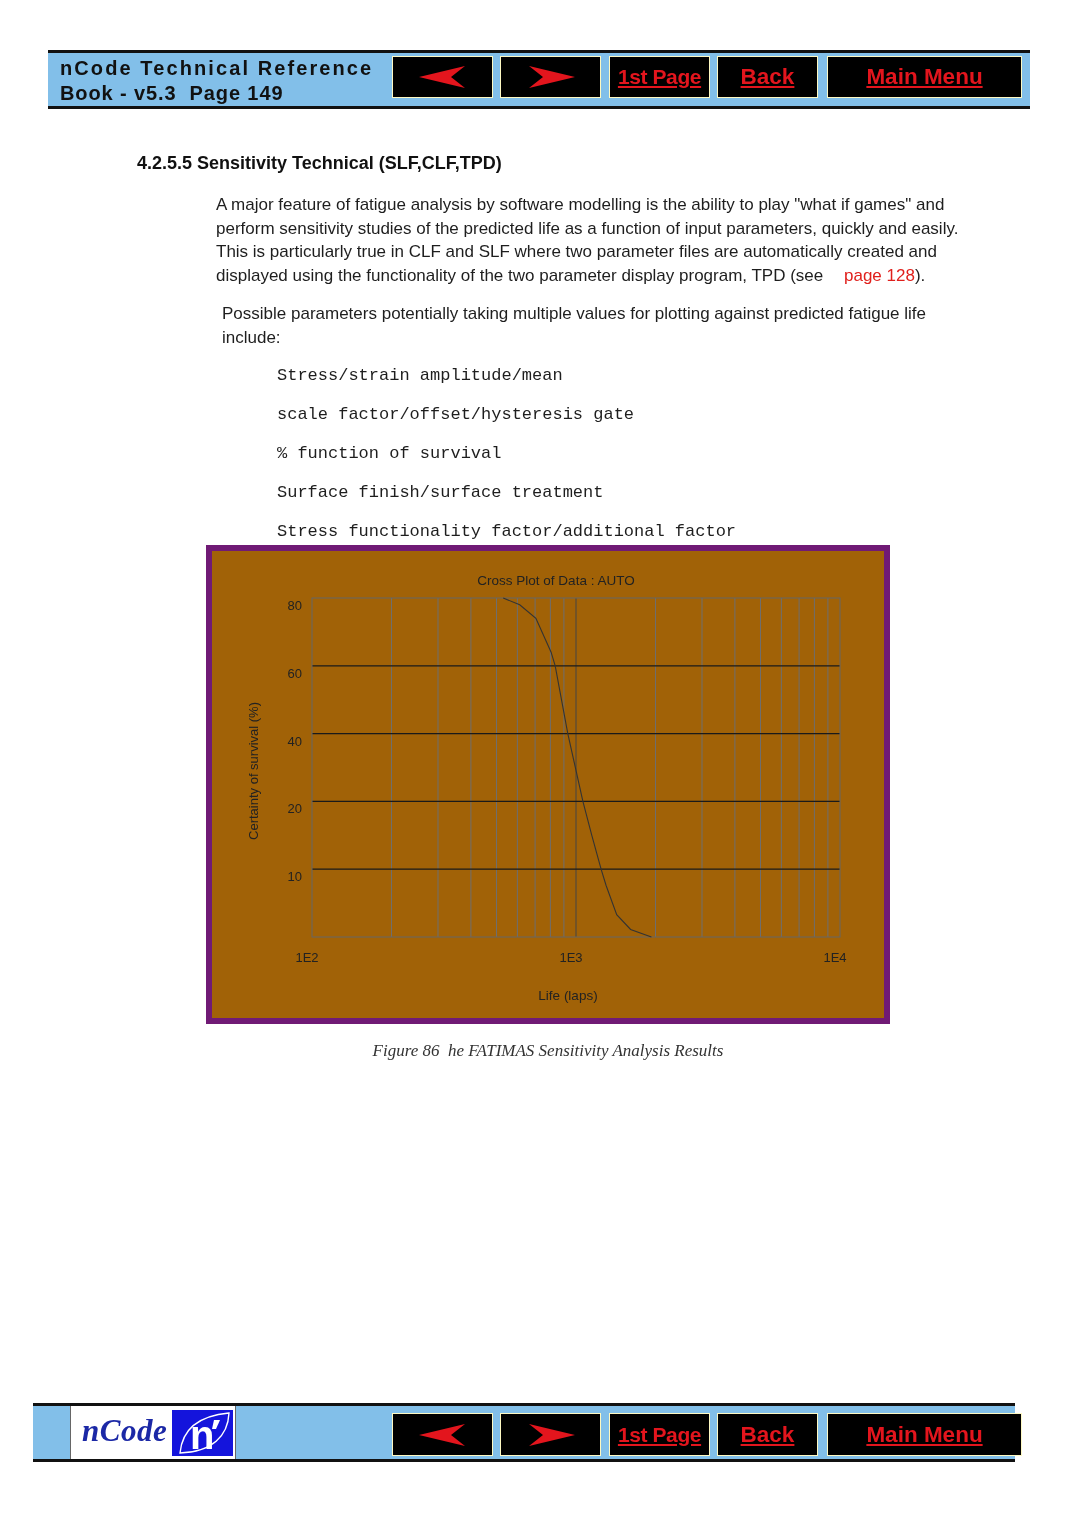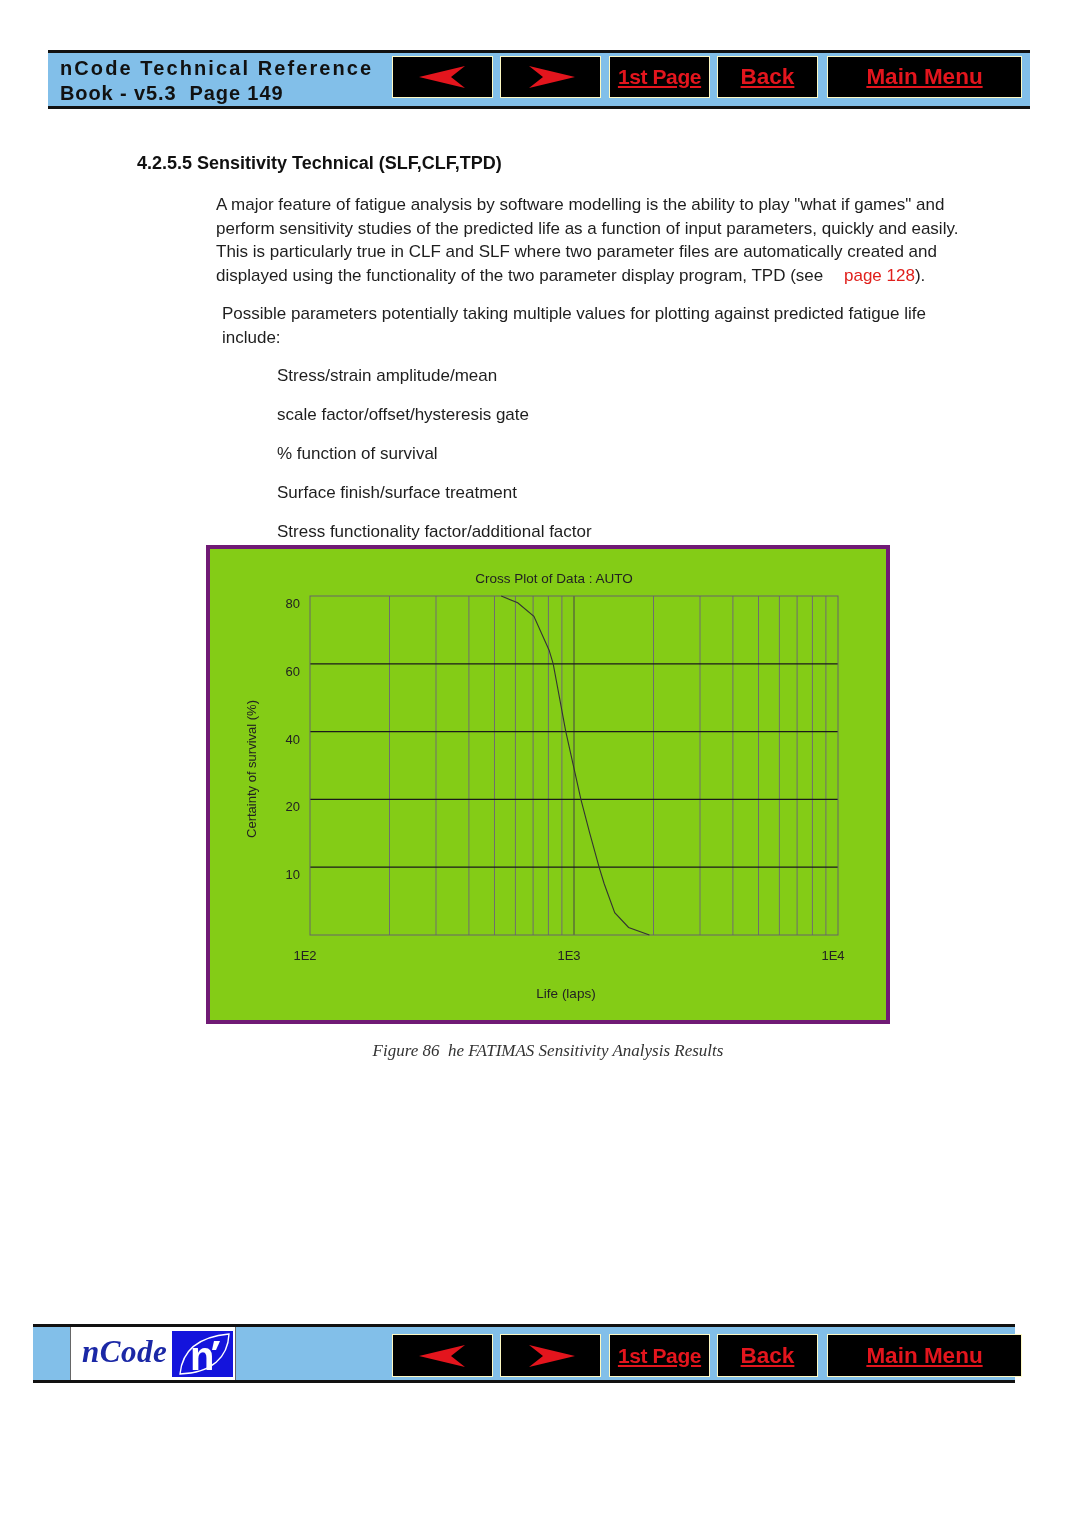--- a/index.html
+++ b/index.html
@@ -3,21 +3,21 @@
   <meta charset="utf-8">
   <style>
     html, body { margin: 0; padding: 0; background: #ffffff; }
     body { width: 1080px; height: 1529px; position: relative; overflow: hidden;
            font-family: "Liberation Sans", sans-serif; color: #1e1e1e; }
 
     
     .navbar { position: absolute; width: 982px; height: 53px; background: #82bfe9;
               border-top: 3px solid #111; border-bottom: 3px solid #111; }
     #top-bar { left: 48px; top: 50px; }
-    #bottom-bar { left: 33px; top: 1324px; }
+    #bottom-bar { left: 33px; top: 1403px; }
 
     .hdr-line { position: absolute; left: 12px; font-weight: bold; font-size: 20px; color: #111; white-space: pre; }
     .hdr-line.l1 { top: 4px; letter-spacing: 2.1px; }
     .hdr-line.l2 { top: 29px; letter-spacing: 0.9px; }
 
     .nav-btn { position: absolute; box-sizing: border-box; height: 42px; background: #000;
                border: 1px solid #fef9c3; display: flex; align-items: center; justify-content: center;
                color: #e3151d; font-weight: bold; font-size: 22.5px; cursor: pointer; white-space: nowrap; text-decoration: underline; }
     .nav-btn.w1 { width: 101px; }
     .nav-btn.w2 { width: 195px; }
@@ -31,25 +31,25 @@
                  font-style: italic; font-weight: bold; font-size: 31px; color: #1b28a6; letter-spacing: 0.5px; }
     .logo-mark { position: absolute; left: 101px; top: 4px; width: 61px; height: 46px; background: #1414dc; }
 
     
     .heading { position: absolute; left: 137px; top: 153px; font-weight: bold; font-size: 18px; color: #111; }
     .para { position: absolute; left: 216px; width: 830px; font-size: 17px; line-height: 23.5px;
             white-space: pre-line; color: #1e1e1e; }
     #para1 { top: 193px; }
     #para2 { top: 302px; margin-left: 6px; }
     .link { color: #e0201c; text-decoration: none; cursor: pointer; margin-left: 16px; }
-    .list-item { position: absolute; left: 277px; font-size: 17px; color: #1e1e1e; white-space: nowrap; }
+    .list-item { position: absolute; left: 277px; font-size: 17px; color: #1e1e1e; white-space: nowrap; font-family: Liberation Mono, monospace; }
 
     
     .chart-frame { position: absolute; left: 206px; top: 545px; width: 684px; height: 479px;
-                   border: 4px solid #701a75; box-sizing: border-box; background: #84cc16; }
+                   border: 6px solid #701a75; box-sizing: border-box; background: #a16207; }
     .chart-frame svg { position: absolute; left: -1px; top: -1px; }
     .caption { position: absolute; left: 0; width: 1096px; top: 1041px; text-align: center;
                font-family: "Liberation Serif", serif; font-style: italic; font-size: 17px; color: #333; white-space: pre; }
   </style>
 </head>
 <body>
 
 <div class="navbar" id="top-bar">
   <div class="hdr-line l1">nCode Technical Reference</div>
   <div class="hdr-line l2">Book - v5.3  Page 149</div>

